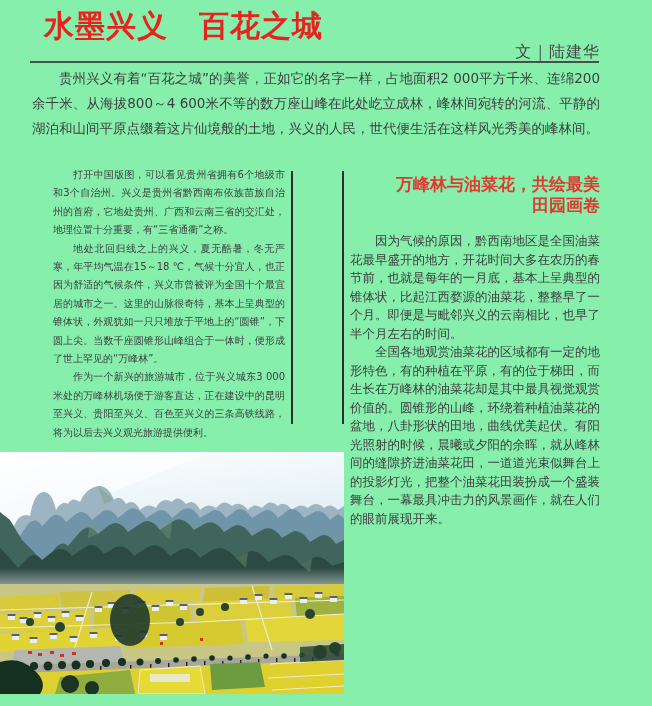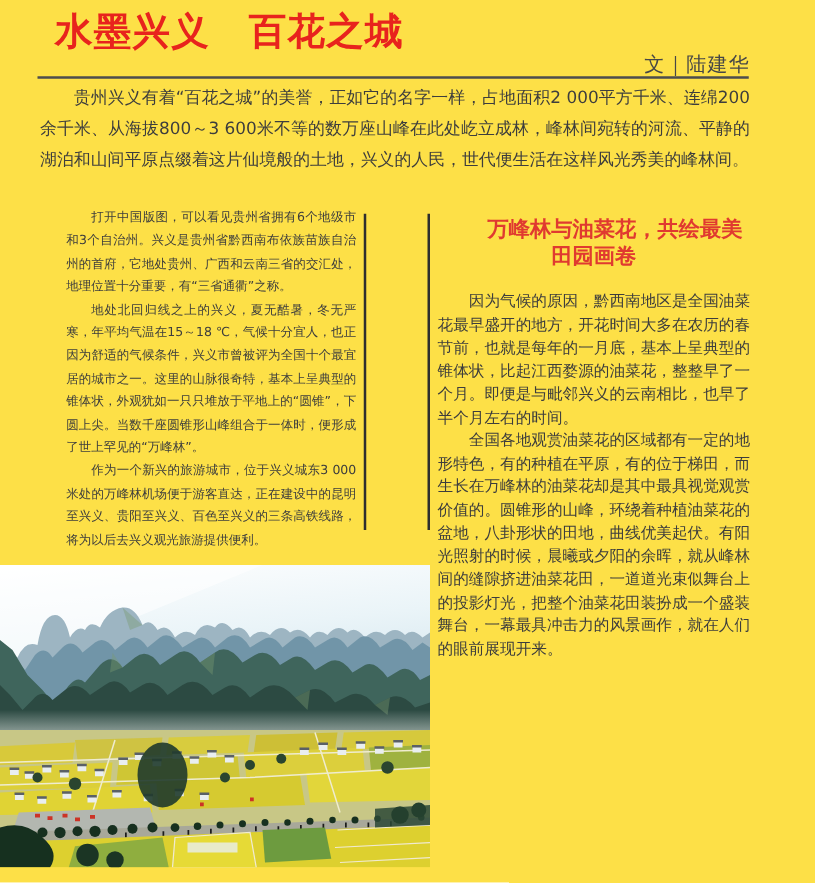--- a/index.html
+++ b/index.html
@@ -1,17 +1,17 @@
 <!DOCTYPE html>
 <html><head>
 <meta charset="utf-8">
 <style>
   html,body{margin:0;padding:0;background:#ffffff;}
   .page{
-    position:relative;width:652px;height:706px;background:#fde047;
+    position:relative;width:652px;height:706px;background:#86efac;
     overflow:hidden;font-family:"DejaVu Sans","Liberation Sans",sans-serif;
   }
   .title{
     position:absolute;left:44px;top:6px;margin:0;
     font-size:30px;line-height:40px;font-weight:900;color:#e8231d;
     letter-spacing:1px;white-space:nowrap;
   }
   .byline{
     position:absolute;right:52px;top:42px;
     font-size:16px;color:#474747;letter-spacing:1px;
@@ -31,40 +31,40 @@
   .left-col p,.right-col p{margin:0;text-indent:2em;}
   .vrule{position:absolute;top:171px;height:253px;width:1.5px;background:#2e2e2e;}
   .vrule.v1{left:291px;}
   .vrule.v2{left:342px;}
   .right-col{
     position:absolute;left:350px;top:170px;width:250px;
     font-size:12.5px;line-height:18.5px;color:#3d3d3d;text-align:justify;
   }
   .section-heading{
     margin:4px 0 16px 0;font-size:17px;line-height:21px;font-weight:bold;
-    color:#e03a30;text-indent:2em;text-align:center;
+    color:#e03a30;text-indent:2em;text-align:right;
   }
   .photo{
     position:absolute;left:0;top:452px;width:344px;height:242px;margin:0;
     overflow:hidden;
   }
   .photo svg{display:block;width:100%;height:100%;}
 </style>
 </head>
 <body>
 
 <div class="page">
 
   <h1 class="title">水墨兴义　百花之城</h1>
 
   <div class="byline">文｜陆建华</div>
 
   <div class="top-rule"></div>
 
-  <p class="intro">贵州兴义有着“百花之城”的美誉，正如它的名字一样，占地面积2 000平方千米、连绵200余千米、从海拔800～3 600米不等的数万座山峰在此处屹立成林，峰林间宛转的河流、平静的湖泊和山间平原点缀着这片仙境般的土地，兴义的人民，世代便生活在这样风光秀美的峰林间。</p>
+  <p class="intro">贵州兴义有着“百花之城”的美誉，正如它的名字一样，占地面积2 000平方千米、连绵200余千米、从海拔800～4 600米不等的数万座山峰在此处屹立成林，峰林间宛转的河流、平静的湖泊和山间平原点缀着这片仙境般的土地，兴义的人民，世代便生活在这样风光秀美的峰林间。</p>
 
   <div class="left-col">
     <p>打开中国版图，可以看见贵州省拥有6个地级市和3个自治州。兴义是贵州省黔西南布依族苗族自治州的首府，它地处贵州、广西和云南三省的交汇处，地理位置十分重要，有“三省通衢”之称。</p>
     <p>地处北回归线之上的兴义，夏无酷暑，冬无严寒，年平均气温在15～18 ℃，气候十分宜人，也正因为舒适的气候条件，兴义市曾被评为全国十个最宜居的城市之一。这里的山脉很奇特，基本上呈典型的锥体状，外观犹如一只只堆放于平地上的“圆锥”，下圆上尖。当数千座圆锥形山峰组合于一体时，便形成了世上罕见的“万峰林”。</p>
     <p>作为一个新兴的旅游城市，位于兴义城东3 000 米处的万峰林机场便于游客直达，正在建设中的昆明至兴义、贵阳至兴义、百色至兴义的三条高铁线路，将为以后去兴义观光旅游提供便利。</p>
   </div>
 
   <div class="vrule v1"></div>
   <div class="vrule v2"></div>
 

